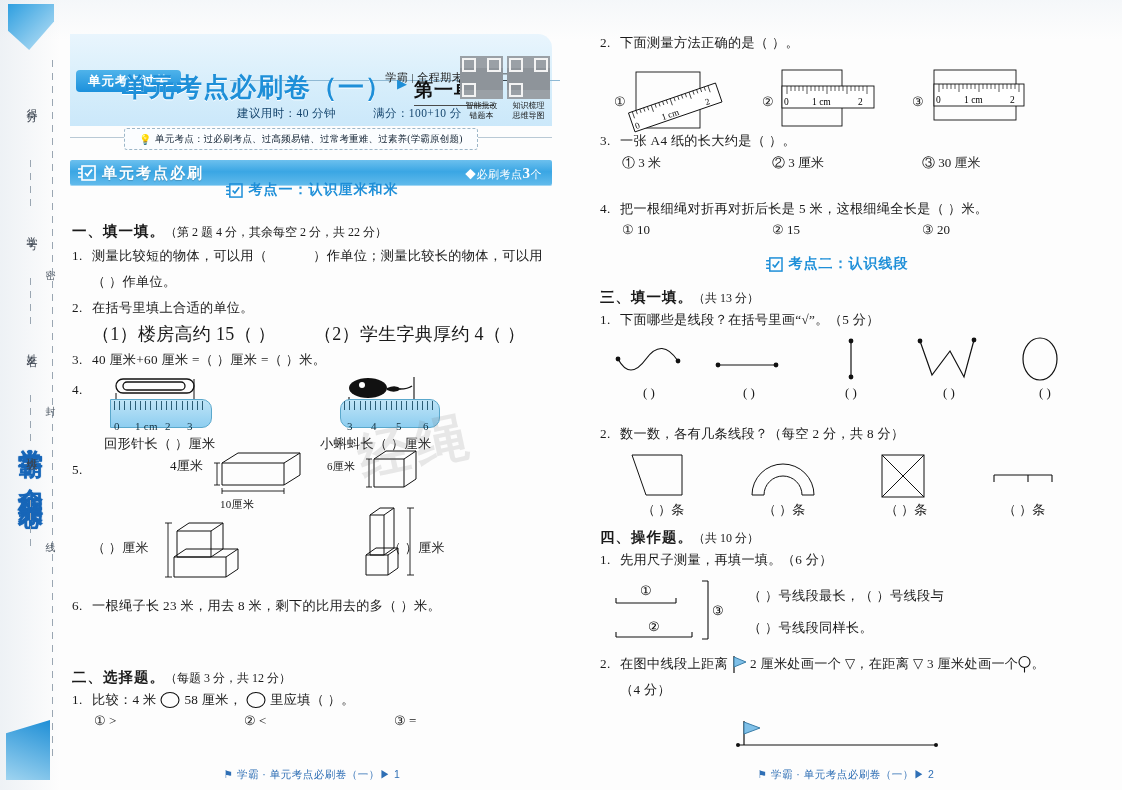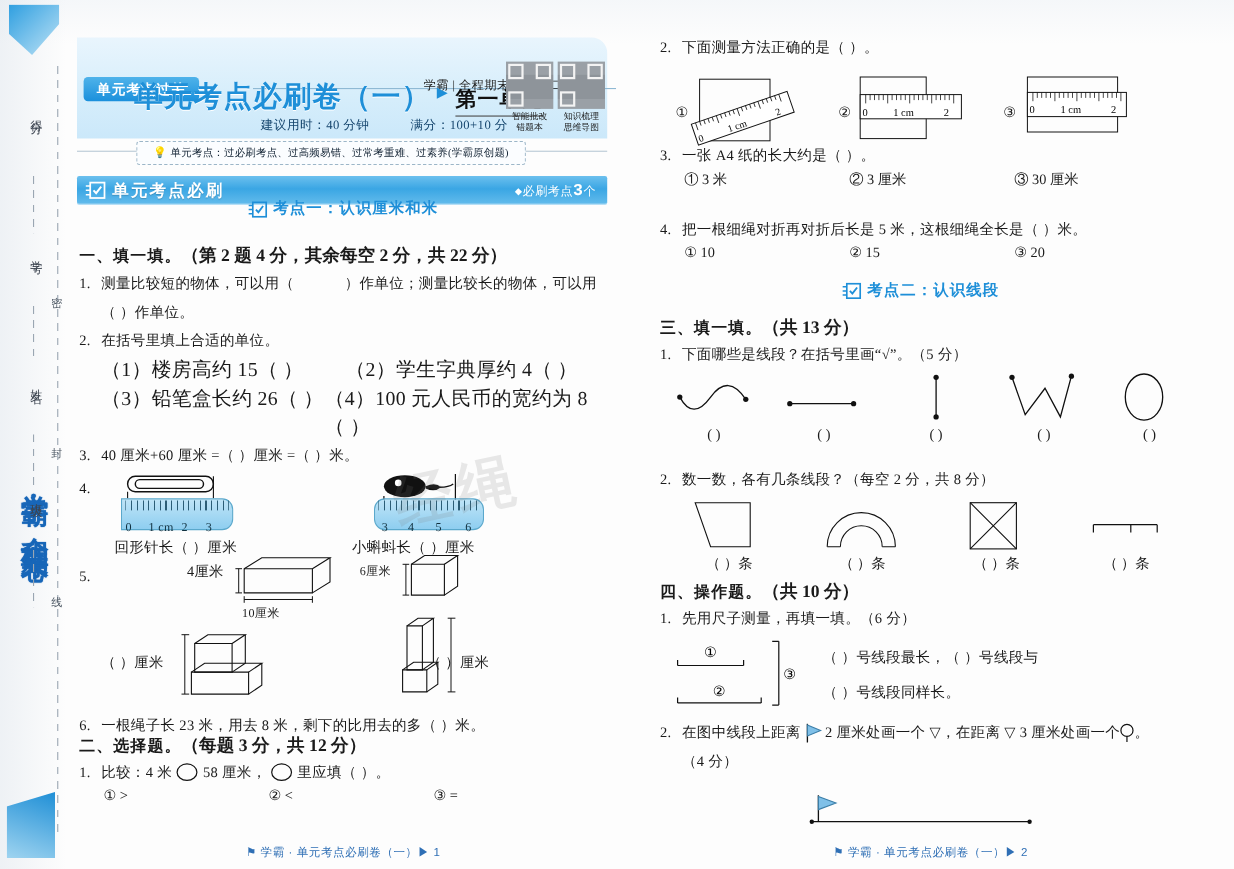--- a/index.html
+++ b/index.html
@@ -80,32 +80,32 @@
 
   
   .secbar{position:absolute;left:8px;top:160px;width:482px;height:26px;
     background:linear-gradient(180deg,#6cc0ee 0%,#3aa6e4 45%,#64bcec 100%);
     border-radius:2px;display:flex;align-items:center;
     box-shadow:inset 0 -1px 0 rgba(255,255,255,.4);}
   .secbar .ic{margin-left:8px;margin-right:6px;display:inline-block;}
   .secbar .t{color:#fff;font-size:15px;font-weight:bold;letter-spacing:2px;
     font-family:"Liberation Sans",sans-serif;text-shadow:0 1px 1px rgba(0,0,0,.18);}
   .secbar .r{margin-left:auto;margin-right:10px;color:#fff;font-size:11px;
-    font-family:Liberation Mono, monospace;letter-spacing:.5px;}
+    font-family:Liberation Serif, serif;letter-spacing:.5px;}
   .secbar .r b{font-size:15px;}
 
   
   .kd{display:flex;align-items:center;justify-content:center;gap:6px;
     font-family:"Liberation Sans",sans-serif;font-size:14px;font-weight:bold;
     color:#1e8fd8;letter-spacing:1px;}
 
   
   .q{font-size:13.2px;line-height:26px;letter-spacing:.3px;}
   .hd{font-size:14.5px;font-weight:bold;letter-spacing:1px;}
-  .hd .pts{font-weight:bold;font-size:16px;letter-spacing:0;}
+  .hd .pts{font-weight:normal;font-size:12px;letter-spacing:0;}
   .opts{display:flex;font-size:13px;margin-left:22px;}
   .opts>div{width:150px;}
   .row3{display:flex;font-size:18px;}
 
   
   .ruler{position:relative;background:linear-gradient(180deg,#bfe4f7,#8ecef0);
      border:1px solid #5aa8cc;}
   .ruler .ticks{position:absolute;left:3px;right:3px;top:1px;height:9px;
      background:repeating-linear-gradient(90deg,#2b5d76 0 1px,transparent 1px 5.2px);}
   .ruler .nums{position:absolute;left:0;right:0;bottom:0px;height:14px;
@@ -238,24 +238,20 @@
         </span>
       </div>
 
       <div class="q" style="display:flex;">
         <span style="width:20px;">2.</span>
         <span style="flex:1;">
           <div>在括号里填上合适的单位。</div>
           <div class="row3">
               <span style="width:222px;">（1）楼房高约 15（        ）</span>
               <span>（2）学生字典厚约 4（        ）</span>
-            </div>
-          <div class="row3">
-              <span style="width:222px;">（3）铅笔盒长约 26（        ）</span>
-              <span>（4）100 元人民币的宽约为 8（        ）</span>
             </div>
         </span>
       </div>
 
       <div class="q" style="display:flex;">
         <span style="width:20px;">3.</span>
         <span>40 厘米+60 厘米 =（        ）厘米 =（        ）米。</span>
       </div>
 
       <div class="q" style="display:flex;margin-top:4px;">

